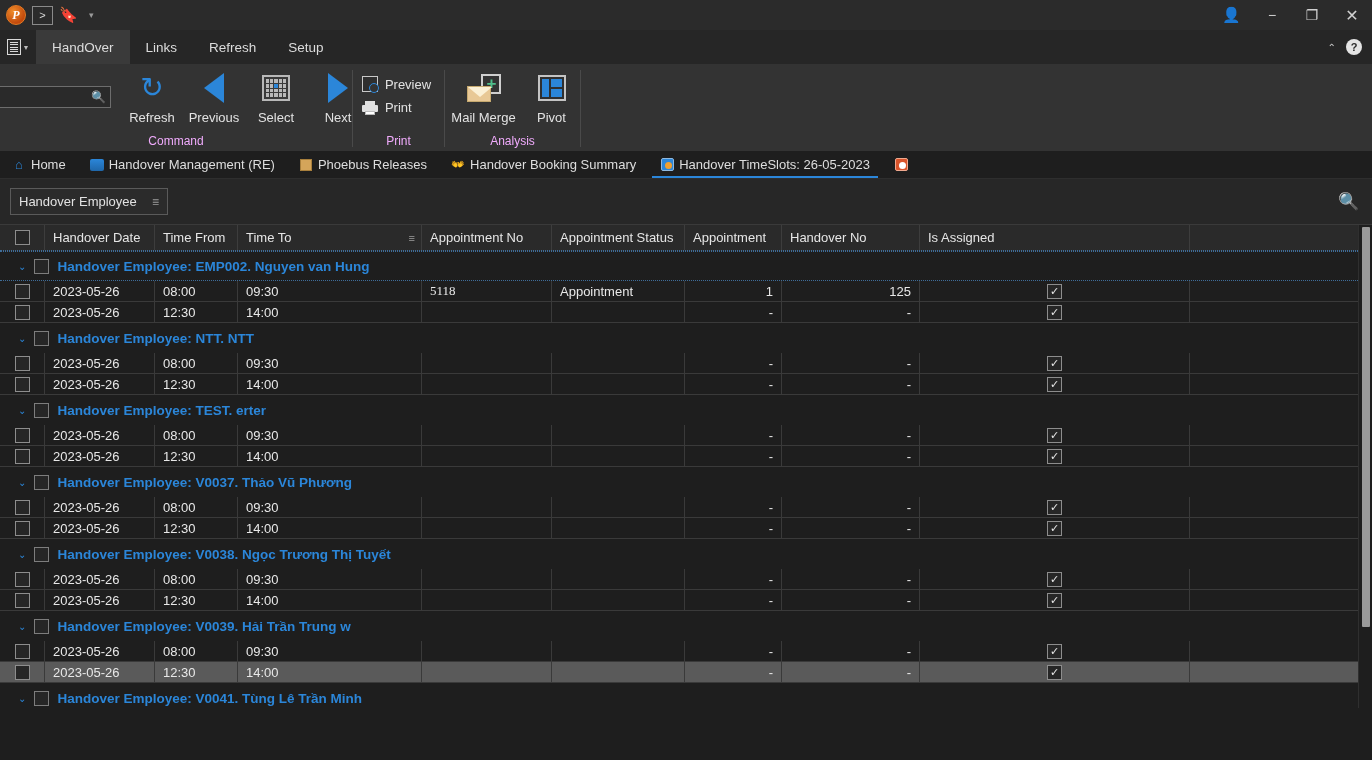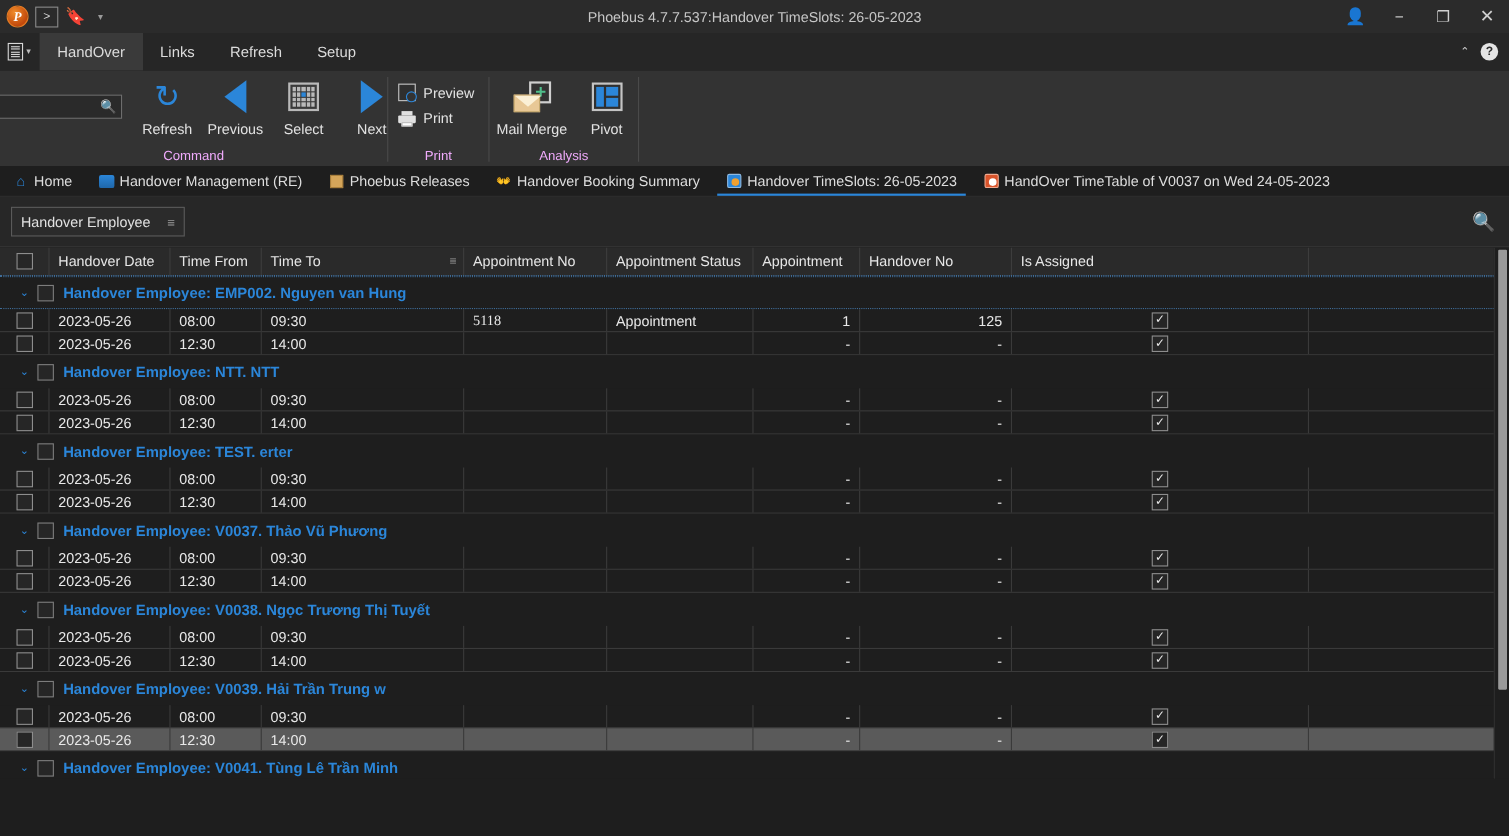--- a/index.html
+++ b/index.html
@@ -234,21 +234,20 @@
 </head>
 <body>
 
 <div class="titlebar">
   <div class="tb-left">
     <div class="phoebus-logo">P</div>
     <div class="tb-btn">&gt;</div>
     <div class="tb-bookmark">🔖</div>
     <div class="tb-caret">▾</div>
   </div>
-  <div class="tb-title">Phoebus 4.7.7.537:Handover TimeSlots: 26-05-2023</div>
   <div class="tb-right">
     <div class="tb-sysbtn user">👤</div>
     <div class="tb-sysbtn">−</div>
     <div class="tb-sysbtn">❐</div>
     <div class="tb-sysbtn close">✕</div>
   </div>
 </div>
 
 <div class="menubar">
   <div class="menu-appicon">
@@ -407,21 +406,20 @@
   <div class="dtab active">
     <span class="dtab-icon">
         <span class="ico-clock-blue"></span>
       </span>
     <span>Handover TimeSlots: 26-05-2023</span>
   </div>
   <div class="dtab">
     <span class="dtab-icon">
         <span class="ico-clock-red"></span>
       </span>
-    <span>HandOver TimeTable of V0037 on  Wed 24-05-2023</span>
   </div>
 </div>
 
 <div class="filterbar">
   <div class="groupchip">
     <span>Handover Employee</span>
     <span class="sortglyph">≡</span>
   </div>
   <span class="filter-mag">🔍</span>
 </div>

